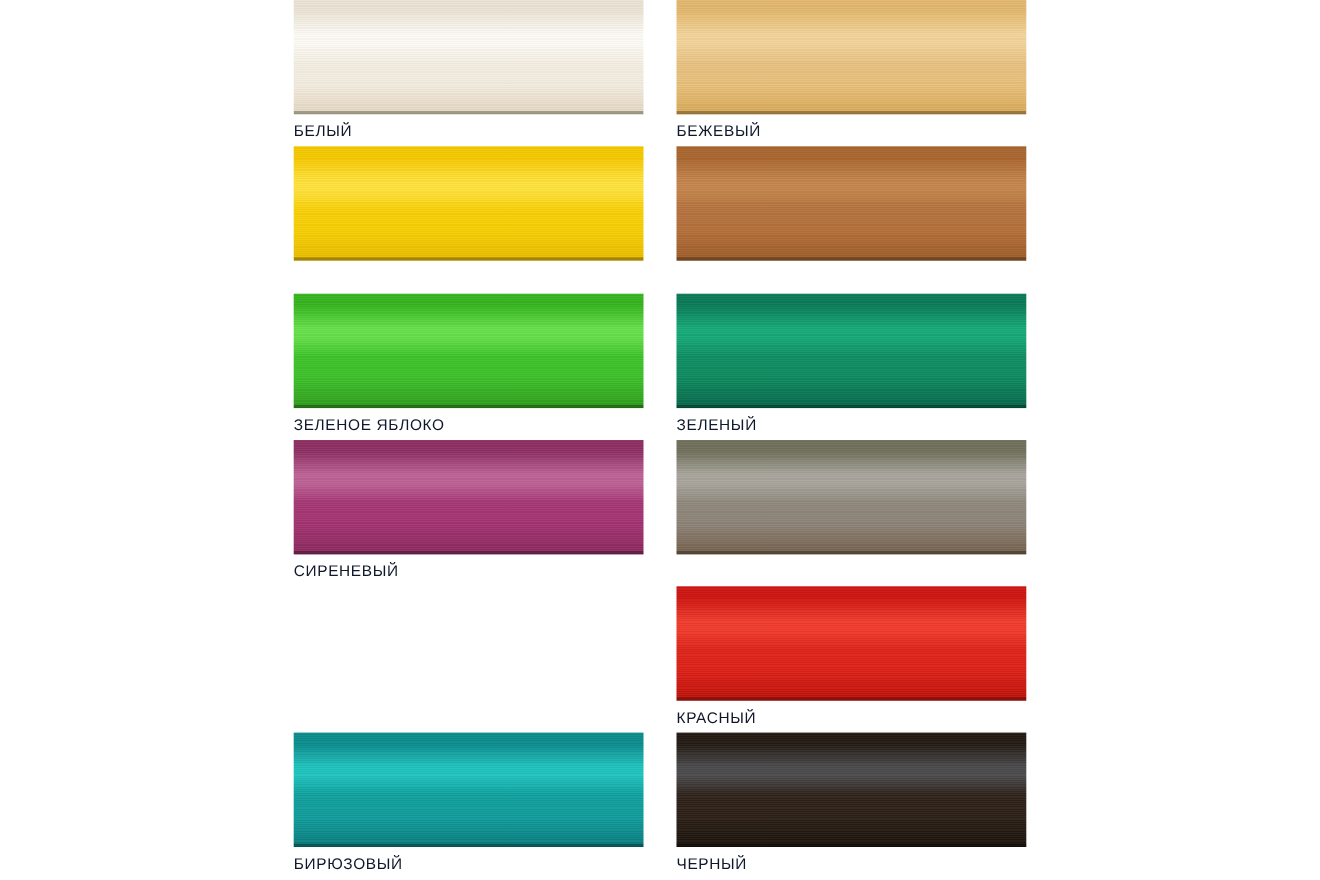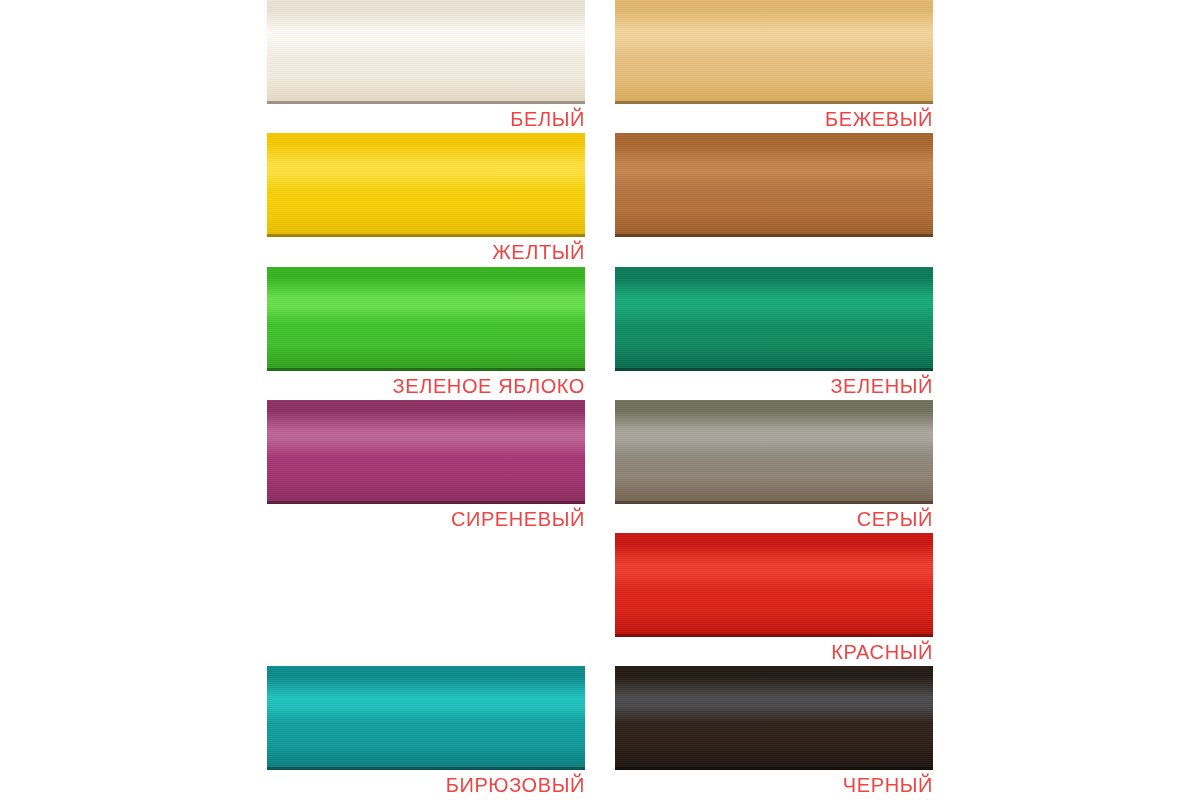--- a/index.html
+++ b/index.html
@@ -68,25 +68,25 @@
       to bottom,
       rgba(255,255,255,0.045) 0px,
       rgba(255,255,255,0.045) 1px,
       rgba(0,0,0,0.030) 1px,
       rgba(0,0,0,0.030) 2px
     );
     pointer-events: none;
   }
 
   .label {
-    text-align: right;
-    font-size: 20px;
+    text-align: left;
+    font-size: 14px;
     line-height: 28px;
     letter-spacing: 0.6px;
-    color: #ef4444;
+    color: #0f172a;
     font-weight: 400;
     white-space: nowrap;
     padding-top: 1px;
   }
 </style>
 </head>
 <body>
 
 <div class="chart">
   <div class="swatch-grid" id="swatch-grid">
@@ -99,21 +99,20 @@
       <div class="cell col-right" style="grid-row: 1;">
         <div class="swatch" style="background: linear-gradient(rgb(227, 184, 110) 0%, rgb(227, 184, 110) 10%, rgb(242, 212, 154) 30%, rgb(242, 212, 154) 38%, rgb(231, 193, 129) 55%, rgb(232, 192, 124) 74%, rgb(217, 169, 87) 100%);">
           <div class="grain"></div>
         </div>
         <div class="label">БЕЖЕВЫЙ</div>
       </div>
       <div class="cell col-left" style="grid-row: 2;">
         <div class="swatch" style="background: linear-gradient(rgb(245, 200, 0) 0%, rgb(245, 200, 0) 10%, rgb(255, 226, 61) 30%, rgb(255, 226, 61) 38%, rgb(248, 209, 10) 55%, rgb(247, 207, 5) 74%, rgb(232, 188, 0) 100%);">
           <div class="grain"></div>
         </div>
-        <div class="label">ЖЕЛТЫЙ</div>
       </div>
       <div class="cell col-right" style="grid-row: 2;">
         <div class="swatch" style="background: linear-gradient(rgb(169, 102, 47) 0%, rgb(169, 102, 47) 10%, rgb(196, 133, 76) 30%, rgb(196, 133, 76) 38%, rgb(181, 115, 64) 55%, rgb(180, 112, 58) 74%, rgb(156, 92, 41) 100%);">
           <div class="grain"></div>
         </div>
       </div>
       <div class="cell col-left" style="grid-row: 3;">
         <div class="swatch" style="background: linear-gradient(rgb(54, 180, 31) 0%, rgb(54, 180, 31) 10%, rgb(102, 224, 74) 30%, rgb(102, 224, 74) 38%, rgb(63, 195, 43) 55%, rgb(62, 192, 42) 74%, rgb(47, 156, 29) 100%);">
           <div class="grain"></div>
         </div>
@@ -128,21 +127,20 @@
       <div class="cell col-left" style="grid-row: 4;">
         <div class="swatch" style="background: linear-gradient(rgb(142, 47, 99) 0%, rgb(142, 47, 99) 10%, rgb(189, 98, 150) 30%, rgb(189, 98, 150) 38%, rgb(166, 55, 117) 55%, rgb(163, 51, 114) 74%, rgb(138, 42, 93) 100%);">
           <div class="grain"></div>
         </div>
         <div class="label">СИРЕНЕВЫЙ</div>
       </div>
       <div class="cell col-right" style="grid-row: 4;">
         <div class="swatch" style="background: linear-gradient(rgb(112, 112, 92) 0%, rgb(112, 112, 92) 10%, rgb(169, 165, 156) 30%, rgb(169, 165, 156) 38%, rgb(143, 136, 124) 55%, rgb(141, 131, 118) 74%, rgb(116, 96, 76) 100%);">
           <div class="grain"></div>
         </div>
-        <div class="label">СЕРЫЙ</div>
       </div>
       <div class="cell col-right" style="grid-row: 5;">
         <div class="swatch" style="background: linear-gradient(rgb(204, 21, 16) 0%, rgb(204, 21, 16) 10%, rgb(239, 59, 44) 30%, rgb(239, 59, 44) 38%, rgb(222, 36, 26) 55%, rgb(220, 32, 23) 74%, rgb(187, 16, 9) 100%);">
           <div class="grain"></div>
         </div>
         <div class="label">КРАСНЫЙ</div>
       </div>
       <div class="cell col-left" style="grid-row: 6; border-radius: 30px;">
         <div class="swatch" style="background: linear-gradient(rgb(11, 139, 140) 0%, rgb(11, 139, 140) 10%, rgb(31, 194, 189) 30%, rgb(31, 194, 189) 38%, rgb(15, 159, 157) 55%, rgb(16, 156, 155) 74%, rgb(10, 122, 124) 100%);">
           <div class="grain"></div>

